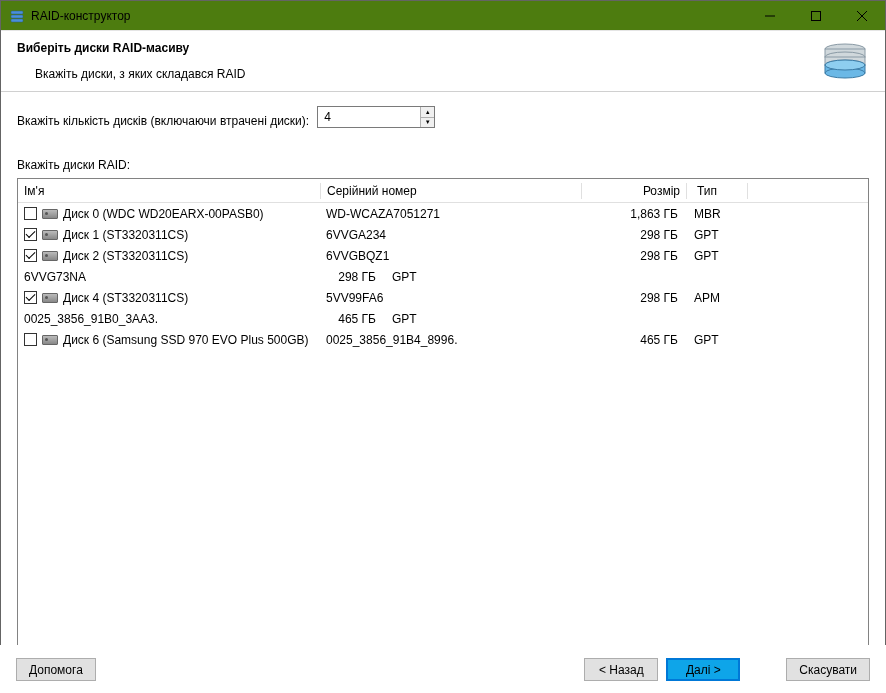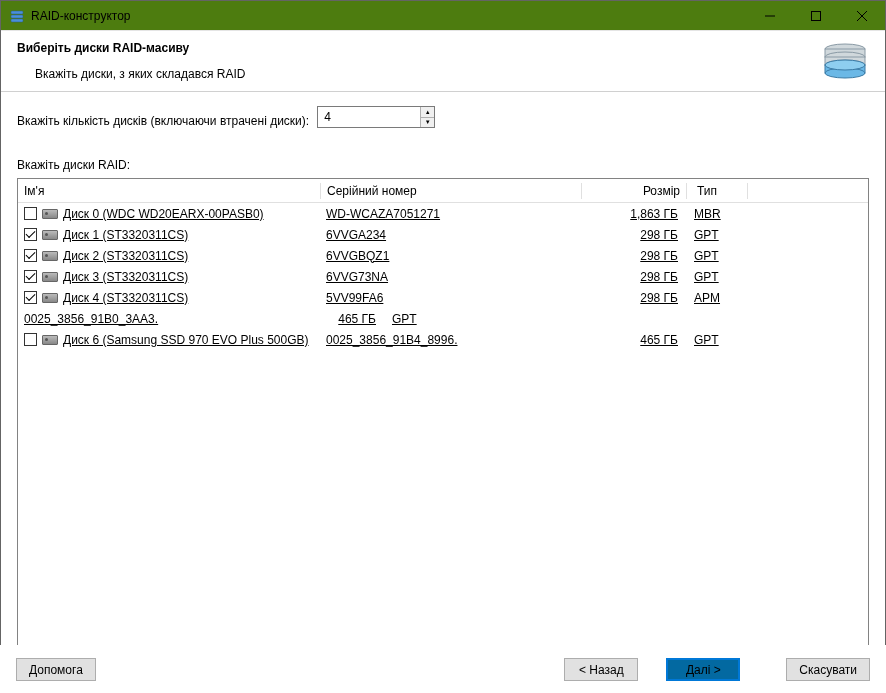--- a/index.html
+++ b/index.html
@@ -107,21 +107,21 @@
 .th-divider {
   width: 1px; height: 16px; background: #e0e0e0;
 }
 .table-body { }
 .row {
   display: flex;
   align-items: center;
   height: 21px;
   font-size: 12px;
 }
-.cell { padding: 0 6px; overflow: hidden; white-space: nowrap; text-decoration: underline; }
+.cell { padding: 0 6px; overflow: hidden; white-space: nowrap; }
 .cell.name { width: 302px; display: flex; align-items: center; gap: 5px; }
 .cell.serial { width: 260px; }
 .cell.size { width: 104px; text-align: right; }
 .cell.type { width: 60px; padding-left: 10px; }
 .chk {
   width: 13px; height: 13px;
   border: 1px solid #333;
   display: inline-flex; align-items: center; justify-content: center;
   background: #fff;
   flex-shrink: 0;
@@ -163,22 +163,21 @@
   min-width: 74px;
   height: 23px;
   background: #e1e1e1;
   border: 1px solid #adadad;
   font-size: 12px;
   padding: 0 12px;
   cursor: default;
 }
 .btn.primary {
   border: 2px solid #0078d7;
-  background: #0369a1;
-  margin-left: 20px;
+  background: #0ea5e9;
 }
 .footer-right {
   margin-left: auto;
   display: flex;
   gap: 8px;
 }
 .footer .gap { width: 30px; }
 </style>
 </head>
 <body>
@@ -281,25 +280,20 @@
           <div class="cell name">
             <span class="chk checked"></span>
             <span class="disk-icon"></span>
             <span>Диск 2 (ST3320311CS)</span>
           </div>
           <div class="cell serial">6VVGBQZ1</div>
           <div class="cell size">298 ГБ</div>
           <div class="cell type">GPT</div>
         </div>
         <div class="row">
-          <div class="cell name">
-            <span class="chk checked"></span>
-            <span class="disk-icon"></span>
-            <span>Диск 3 (ST3320311CS)</span>
-          </div>
           <div class="cell serial">6VVG73NA</div>
           <div class="cell size">298 ГБ</div>
           <div class="cell type">GPT</div>
         </div>
         <div class="row">
           <div class="cell name">
             <span class="chk checked"></span>
             <span class="disk-icon"></span>
             <span>Диск 4 (ST3320311CS)</span>
           </div>

